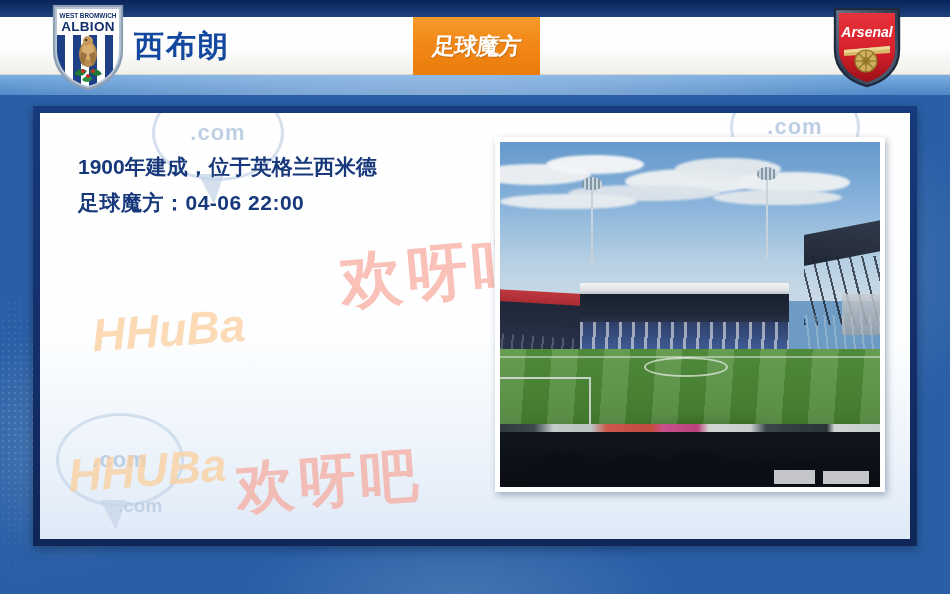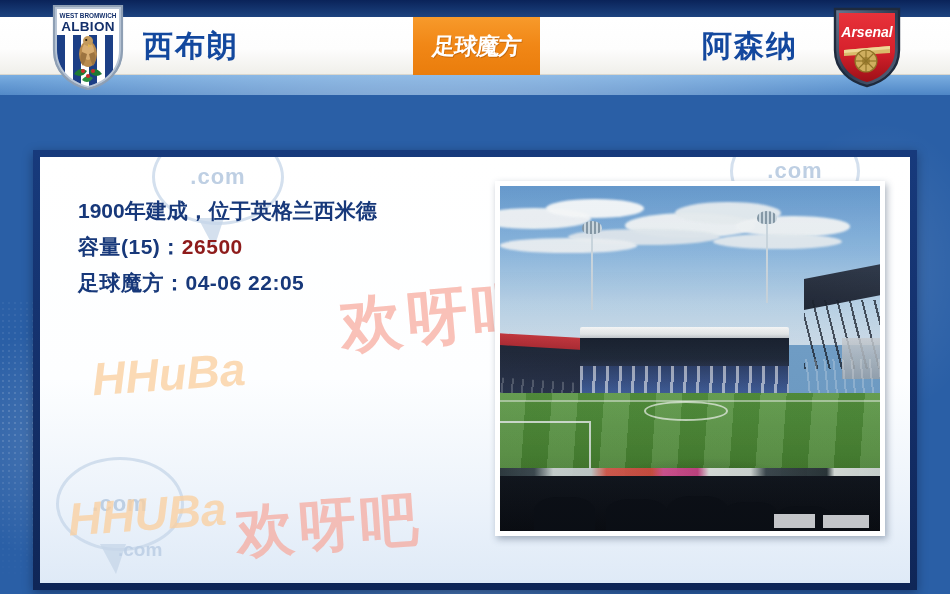--- a/index.html
+++ b/index.html
@@ -58,21 +58,21 @@
     position: absolute; left: 0; top: 17px; width: 950px; height: 58px;
     background: linear-gradient(180deg, #ffffff 0%, #fdfdfd 55%, #f0efea 100%);
     border-top: 1px solid #ffffff;
     border-bottom: 1px solid #d9d7ce;
   }
   .team-name {
     position: absolute; top: 17px; height: 58px; line-height: 58px;
     font-size: 30px; font-weight: bold; color: #13489e;
     letter-spacing: 2px; white-space: nowrap;
   }
-  #team-home-name { left: 143px; }
+  #team-home-name { left: 134px; }
   #team-away-name { right: 152px; text-align: right; }
 
   
   #center-logo {
     position: absolute; left: 413px; top: 17px; width: 127px; height: 58px;
     background: linear-gradient(180deg, #f79a2b 0%, #f18716 48%, #ea7d0c 100%);
     overflow: hidden;
   }
   #center-logo .logo-text {
     position: absolute; left: 0; right: 0; top: 50%;
@@ -86,21 +86,20 @@
   .crest { position: absolute; top: 4px; width: 72px; height: 86px; }
   #crest-home { left: 52px; }
   #crest-away { right: 48px; width: 70px; height: 82px; top: 6px; }
 
   
   #card-frame {
     position: absolute; left: 33px; top: 106px; width: 884px; height: 440px;
     background: linear-gradient(180deg, #173a7c 0%, #14306b 50%, #0f2657 100%);
     padding: 7px;
     box-shadow: 0 3px 10px rgba(0,0,20,.35);
-    margin-top: 44px;
   }
   #card {
     position: relative; width: 100%; height: 100%; overflow: hidden;
     background:
       linear-gradient(180deg, #ffffff 0%, #fdfeff 52%, #eef4fb 78%, #dfeaf7 100%);
   }
 
   
   .wm { position: absolute; pointer-events: none; user-select: none; }
 
@@ -435,21 +434,20 @@
         <path d="M2,2 H70 V46 C70,68 54,81 36,85 C18,81 2,68 2,46 Z" fill="none" stroke="#8e9fb4" stroke-width="2.2"></path>
       </svg>
     </div>
 
     <div class="team-name" id="team-home-name">西布朗</div>
 
     <div id="center-logo">
       <div class="logo-text">足球魔方</div>
     </div>
 
-    <div class="team-name" id="team-away-name">阿森纳</div>
 
     <div class="crest" id="crest-away">
       <svg viewBox="0 0 70 82" width="70" height="82" aria-hidden="true">
         <defs>
           <linearGradient id="arsRed" x1="0" y1="0" x2="0" y2="1">
             <stop offset="0" stop-color="#e8323a"></stop>
             <stop offset="0.55" stop-color="#d6212c"></stop>
             <stop offset="1" stop-color="#9d1018"></stop>
           </linearGradient>
           <linearGradient id="arsRim" x1="0" y1="0" x2="1" y2="1">
@@ -505,27 +503,24 @@
       <div class="wm wm-cn" id="wm-cn-1">欢呀吧</div>
       <div class="wm wm-cn" id="wm-cn-2">欢呀吧</div>
 
       <div class="wm wm-dotcom-small" id="wm-dc-b">.com</div>
 
       <div id="info-col">
 
 
         <div class="info-line" id="desc-line-1">1900年建成，位于英格兰西米德</div>
 
+
+
         <div class="info-line">
-          <span>容量(15)：</span><span class="hl">26500</span>
-        </div>
-
-
-        <div class="info-line">
-          <span>足球魔方：</span><span>04-06 22:05</span>
+          <span>足球魔方：</span><span>04-06 22:00</span>
         </div>
 
       </div>
 
       <div id="photo-wrap">
         <div id="photo">
 
           <div class="sky">
             <div class="cl c1"></div>
             <div class="cl c2"></div>

